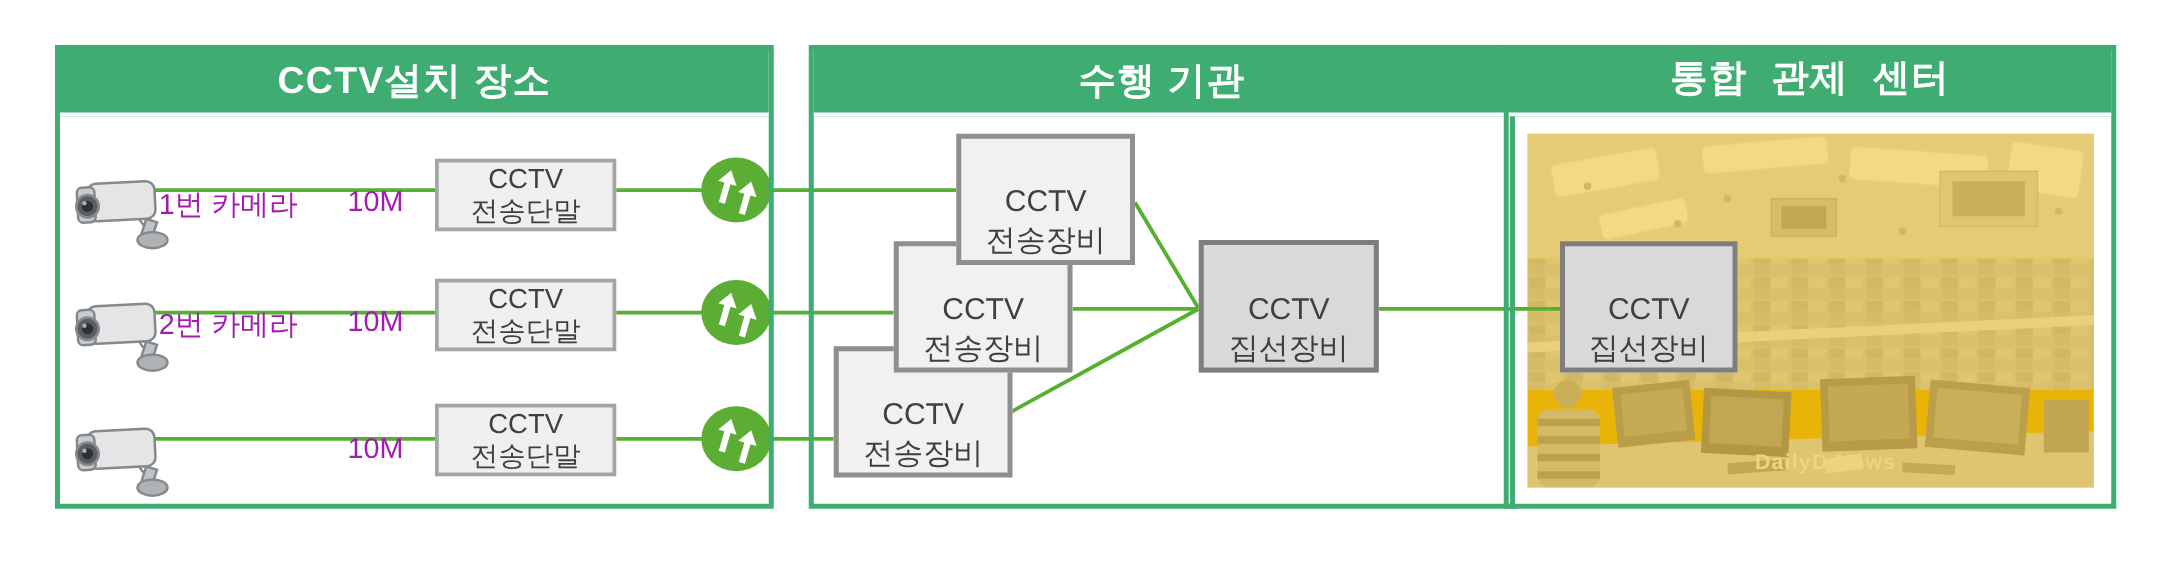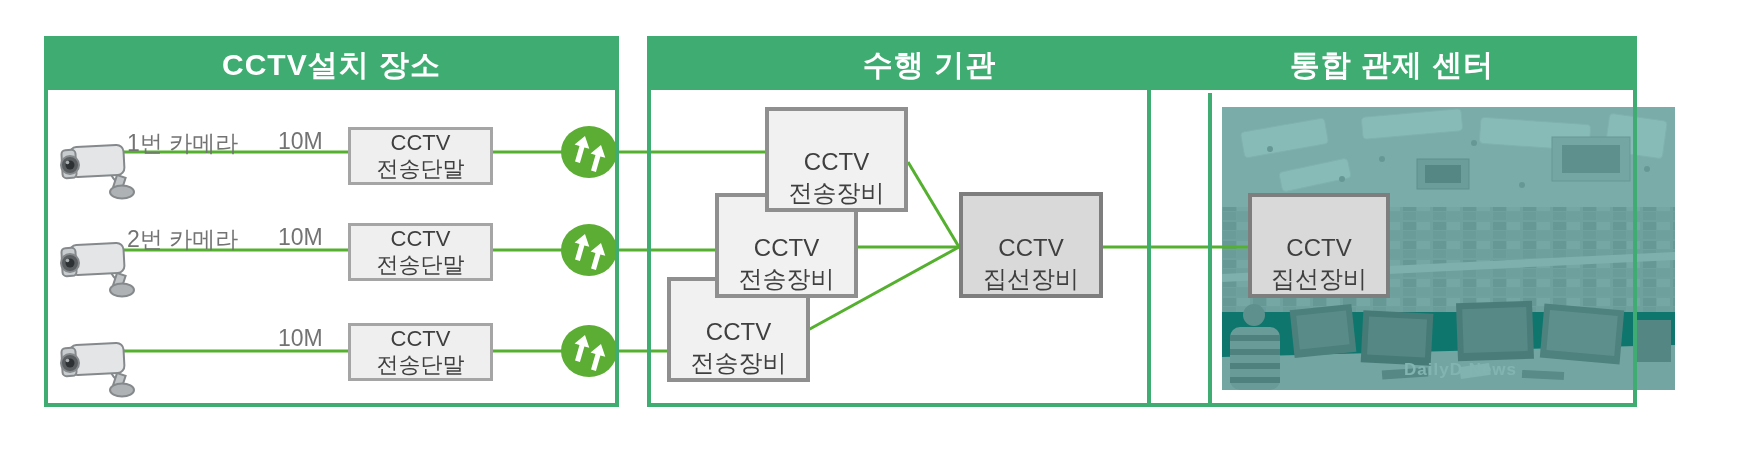--- a/index.html
+++ b/index.html
@@ -4,47 +4,47 @@
 <style>
   html,body{margin:0;padding:0;background:#ffffff;}
   body{width:1740px;height:449px;position:relative;overflow:hidden;
        font-family:"Liberation Sans","DejaVu Sans",sans-serif;}
   .stage{position:absolute;inset:0;}
 
   
   .panel{position:absolute;top:36px;height:371px;border:4px solid #3FAC72;box-sizing:border-box;background:transparent;z-index:20;}
   .panel-left{left:44px;width:575px;}
   .panel-mid{left:647px;width:565px;}
-  .panel-right{left:1147px;width:490px;}
+  .panel-right{left:1203px;width:490px;font-family:Liberation Mono, monospace;}
   .panel-header{height:50px;line-height:50px;background:#3FAC72;border-bottom:3px solid #ffffff;
                 color:#ffffff;font-size:30px;font-weight:bold;text-align:center;letter-spacing:1px;white-space:nowrap;}
 
   
   .gbox{position:absolute;box-sizing:border-box;display:flex;flex-direction:column;justify-content:flex-end;
         align-items:center;text-align:center;color:#3F3F3F;z-index:30;}
   .gbox span{display:block;}
   .tbox{width:145px;height:58px;background:#EFEFEF;border:3px solid #A5A5A5;font-size:22px;line-height:26px;}
   .tbox1{left:348px;top:127px;} .tbox2{left:348px;top:223px;} .tbox3{left:348px;top:323px;}
   .ebox{width:143px;height:105px;background:#F1F1F1;border:4px solid #8F8F8F;font-size:24px;line-height:31px;}
   .eboxA{left:765px;top:107px;z-index:33;} .eboxB{left:715px;top:193px;z-index:32;} .eboxC{left:667px;top:277px;z-index:31;}
   .abox{width:144px;height:106px;background:#D9D9D9;border:4px solid #7E7E7E;font-size:24px;line-height:31px;}
   .aboxM{left:959px;top:192px;} .aboxR{left:1248px;top:193px;width:142px;height:105px;z-index:35;}
 
   
-  .rowlabel{position:absolute;font-size:23px;color:#737373;white-space:nowrap;z-index:25;}
+  .rowlabel{position:absolute;font-size:23px;color:#a21caf;white-space:nowrap;z-index:25;margin-top:20px;}
   .lab1{left:127px;top:128px;} .lab2{left:127px;top:224px;} .lab3{left:127px;top:325px;}
   .bw1{left:278px;top:128px;} .bw2{left:278px;top:224px;} .bw3{left:278px;top:325px;}
   .cam{position:absolute;left:58px;width:84px;height:66px;z-index:26;}
   .cam1{top:140px;} .cam2{top:238px;} .cam3{top:338px;}
 
   
   .wires{position:absolute;left:0;top:0;z-index:10;}
 
   
-  .photo{position:absolute;left:1222px;top:107px;width:453px;height:283px;z-index:5;background:#0f766e;}
+  .photo{position:absolute;left:1222px;top:107px;width:453px;height:283px;z-index:5;background:#eab308;}
 </style>
 </head>
 <body>
 
 <div class="stage">
 
   <div class="photo">
     <svg width="453" height="283" viewBox="0 0 453 283" opacity="0.5">
       <rect x="0" y="0" width="453" height="100" fill="#E4E4E4"></rect>
       <g fill="#FFFFFF" stroke="#EFEFEF">

